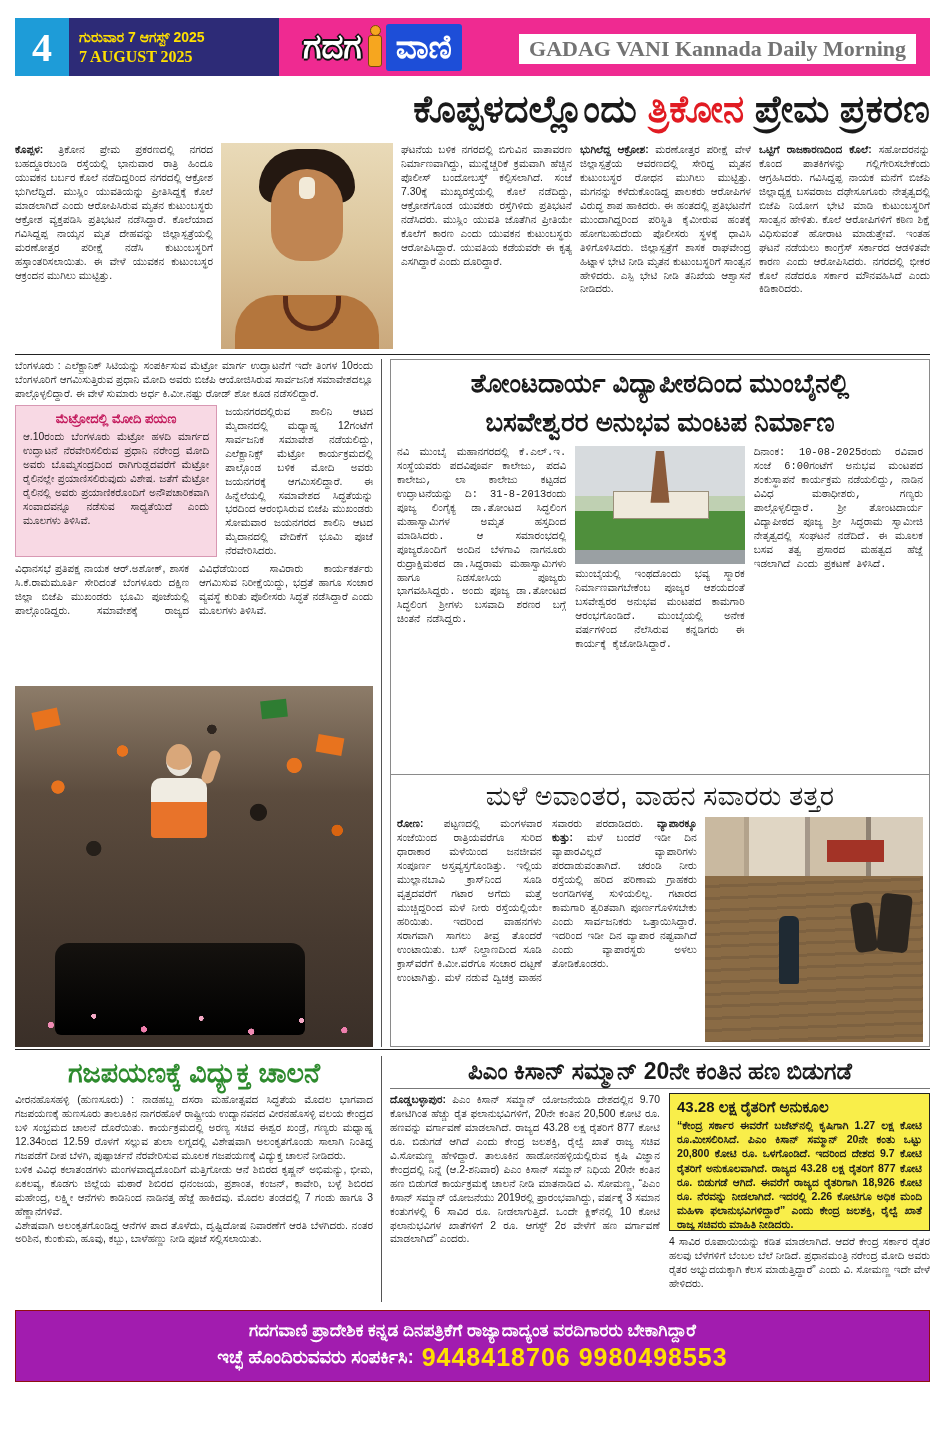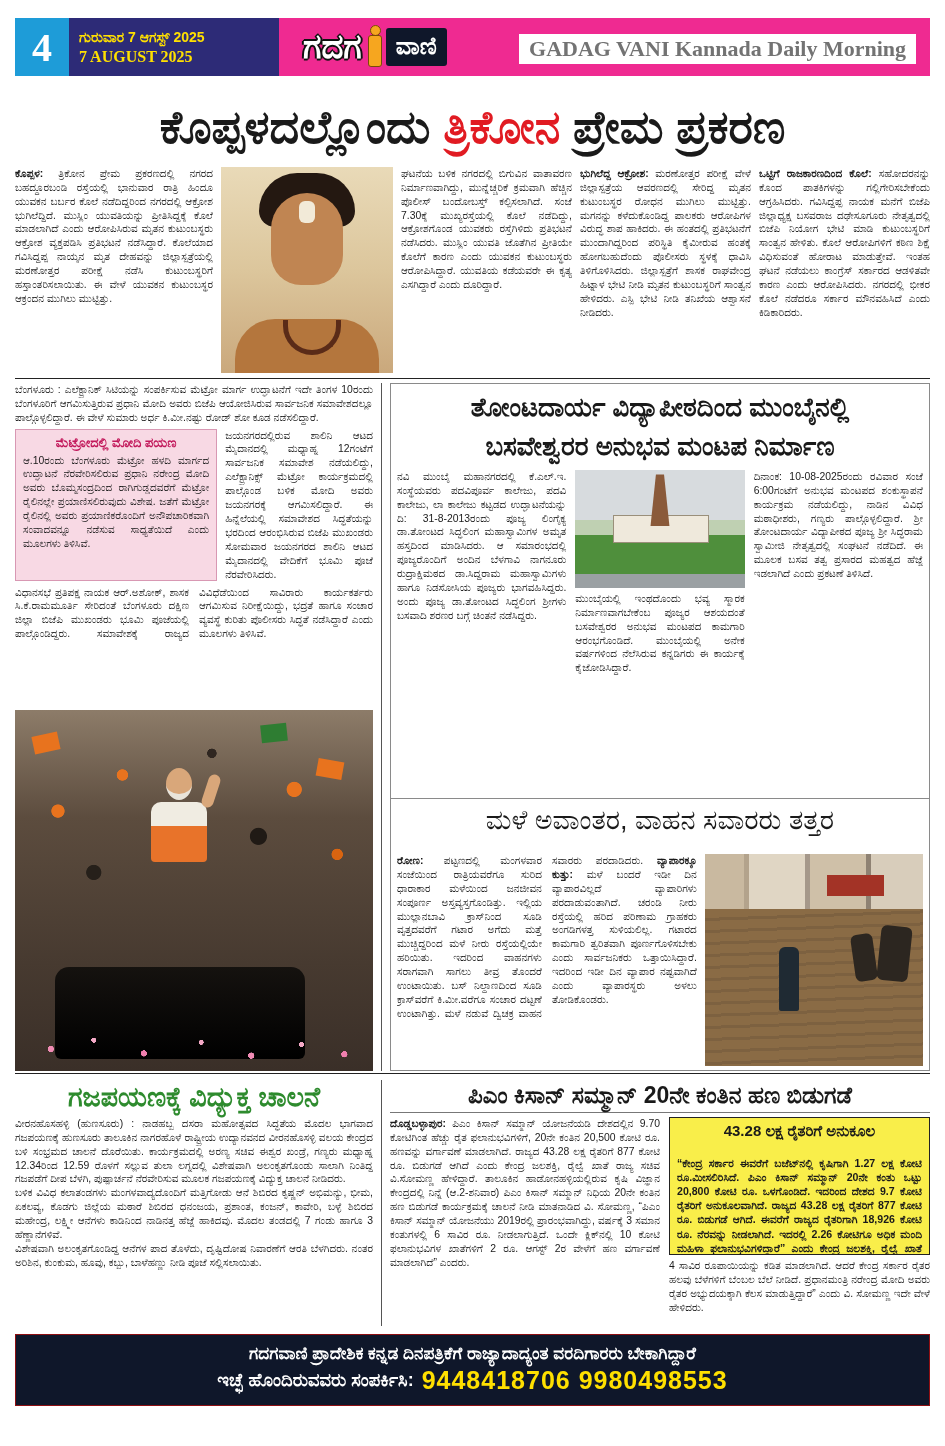--- a/index.html
+++ b/index.html
@@ -10,26 +10,26 @@
   .masthead{height:58px;background:#ef2a91;display:flex;align-items:stretch;position:relative;}
   .pgnum{width:54px;background:#1e9cd8;color:#fff;font-weight:bold;font-size:40px;display:flex;align-items:center;justify-content:center;font-family:"Liberation Serif",serif;}
   .datebox{width:190px;background:#2d2b77;color:#ffe000;display:flex;flex-direction:column;justify-content:center;padding:0 10px;}
   .datebox .kn{font-size:14px;font-weight:bold;line-height:1.3;}
   .datebox .en{font-size:16px;font-weight:bold;font-family:"Liberation Serif",serif;line-height:1.2;}
   .logo{position:absolute;left:288px;top:4px;height:50px;display:flex;align-items:center;gap:4px;}
   .logo .gd{font-size:34px;font-weight:bold;color:#fff;text-shadow:-2px 0 #111,2px 0 #111,0 -2px #111,0 2px #111,1px 1px #111,-1px -1px #111;}
   .logo .statue{width:16px;height:44px;position:relative;}
   .logo .statue .head{position:absolute;top:0;left:4px;width:9px;height:9px;border-radius:50%;background:#f6a61f;border:1px solid #7a4a08;}
   .logo .statue .bodyp{position:absolute;top:10px;left:2px;width:12px;height:30px;background:#f6a61f;border:1px solid #7a4a08;border-radius:3px;}
-  .logo .vani{background:#0f172a;color:#fff;font-weight:bold;font-size:24px;padding:6px 10px 8px;border-radius:3px;line-height:1;}
+  .logo .vani{background:#1d4ed8;color:#fff;font-weight:bold;font-size:33px;padding:6px 10px 8px;border-radius:3px;line-height:1;}
   .entitle{position:absolute;right:14px;top:16px;background:#fff;padding:2px 10px;}
   .entitle span{font-family:"Liberation Serif",serif;font-weight:bold;font-size:22px;color:#737373;white-space:nowrap;}
 
   
-  .lead-headline{margin-top:18px;text-align:center;font-weight:bold;font-size:46px;line-height:1.45;white-space:nowrap;}
+  .lead-headline{margin-top:6px;text-align:right;font-weight:bold;font-size:38px;line-height:1.45;white-space:nowrap;}
   .lead-headline .red{color:#e11b22;}
   .kickers{margin-top:0px;text-align:center;font-weight:bold;font-size:22px;display:flex;justify-content:center;align-items:center;}
   .kickers span{padding:0 12px;}
   .kickers span + span{border-left:3px solid #c21f24;}
 
   
   .bt{font-size:10.4px;line-height:1.34;text-align:justify;}
   .bt b{font-weight:bold;}
   .clip{overflow:hidden;}
 
@@ -78,29 +78,29 @@
       radial-gradient(5px 5px at 66% 65%,#f08bb4 0 60%,transparent 65%),
       radial-gradient(4px 4px at 80% 40%,#f4a9c6 0 60%,transparent 65%),
       radial-gradient(5px 5px at 92% 62%,#ef7fae 0 60%,transparent 65%);}
   .rally .flag{position:absolute;width:26px;height:18px;background:#e8731e;}
   .rally .flag.f1{left:18px;top:24px;transform:rotate(-12deg);}
   .rally .flag.f2{right:30px;top:50px;transform:rotate(10deg);}
   .rally .flag.f3{right:86px;top:14px;transform:rotate(-6deg);background:#2e7d32;}
 
   .tonta{border:1px solid #8a8a8a;padding:4px 6px 6px;height:404px;overflow:hidden;}
   .tonta-head{text-align:center;font-weight:bold;font-size:26px;line-height:1.5;}
-  .tonta-body{margin-top:4px;display:grid;grid-template-columns:1fr 1fr 1fr;gap:9px;height:318px;}
+  .tonta-body{margin-top:4px;display:grid;grid-template-columns:1fr 1fr 1fr;gap:9px;height:318px;font-family:Liberation Mono, monospace;}
   .mantapa{height:118px;background:linear-gradient(180deg,#d7dbde 0 42%,#bfd0b2 42% 55%,#4f8f3c 55% 100%);position:relative;margin-bottom:4px;overflow:hidden;}
   .mantapa .base{position:absolute;left:22%;bottom:38%;width:56%;height:22%;background:#efe9dc;border:1px solid #9a8f7a;}
   .mantapa .tower{position:absolute;left:42%;bottom:52%;width:16%;height:44%;background:#8a5a3a;clip-path:polygon(15% 100%,85% 100%,65% 0,35% 0);}
   .mantapa .road{position:absolute;left:0;bottom:0;width:100%;height:12%;background:#9aa0a3;}
 
   .rain{border:1px solid #8a8a8a;border-top:none;padding:4px 6px;flex:1;display:flex;flex-direction:column;overflow:hidden;}
   .rain-head{text-align:center;font-weight:normal;font-size:27px;line-height:1.3;}
-  .rain-flex{display:flex;gap:8px;margin-top:16px;flex:1;}
+  .rain-flex{display:flex;gap:8px;margin-top:3px;flex:1;}
   .rain-text{width:57%;column-count:2;column-gap:10px;overflow:hidden;}
   .flood{flex:1;position:relative;background:linear-gradient(180deg,#d9d2c2 0 26%,#8a6b45 26% 100%);overflow:hidden;}
   .flood .bldg{position:absolute;top:0;left:0;width:100%;height:26%;background:
       linear-gradient(90deg,#c9b9a0 0 18%,#b3a38c 18% 20%,#e0d6c4 20% 46%,#a5988a 46% 48%,#cfc0a8 48% 74%,#8f8273 74% 76%,#d8cdbb 76% 100%);}
   .flood .awning{position:absolute;top:10%;left:56%;width:26%;height:10%;background:#a33326;}
   .flood .water{position:absolute;top:26%;left:0;width:100%;height:74%;background:repeating-linear-gradient(178deg,#8a6b45 0 9px,#7d6140 9px 12px);}
   .flood .bike1,.flood .bike2{position:absolute;background:#2c2620;border-radius:6px;}
   .flood .bike1{right:6%;top:34%;width:14%;height:26%;transform:rotate(6deg);}
   .flood .bike2{right:22%;top:38%;width:10%;height:22%;transform:rotate(-8deg);}
   .flood .man{position:absolute;left:34%;top:44%;width:9%;height:30%;background:#1f2a33;border-radius:6px 6px 2px 2px;}
@@ -108,25 +108,25 @@
   
   .row3{display:flex;height:246px;margin-top:2px;border-top:1.5px solid #222;padding-top:6px;}
   .gaja{width:358px;overflow:hidden;}
   .gaja-head{color:#2e8b2e;font-weight:bold;font-size:27px;text-align:center;margin:2px 0 4px;}
   .pmk{flex:1;display:flex;flex-direction:column;overflow:hidden;}
   .pmk-head{text-align:center;font-weight:bold;font-size:23px;margin:2px 0 4px;border-bottom:1px solid #777;padding-bottom:3px;}
   .pmk-flex{display:flex;gap:9px;flex:1;overflow:hidden;}
   .pmk-left{width:50%;overflow:hidden;}
   .pmk-right{flex:1;display:flex;flex-direction:column;gap:4px;overflow:hidden;}
   .ybox{background:#f9ee4a;border:1.5px solid #222;padding:4px 7px;overflow:hidden;height:128px;}
-  .ybox .yt{font-weight:bold;font-size:15px;text-align:center;margin-bottom:16px;}
+  .ybox .yt{font-weight:bold;font-size:15px;text-align:left;margin-bottom:2px;}
   .ybox .bt{font-weight:bold;font-size:10.6px;}
 
   
-  .footer{margin-top:8px;background:#0f172a;border:1px solid #8e0f12;height:70px;display:flex;flex-direction:column;align-items:center;justify-content:center;gap:2px;}
+  .footer{margin-top:8px;background:#a21caf;border:1px solid #8e0f12;height:70px;display:flex;flex-direction:column;align-items:center;justify-content:center;gap:2px;}
   .footer .l1{color:#fff;font-weight:bold;font-size:17px;}
   .footer .l2{color:#fff;font-weight:bold;font-size:18px;display:flex;align-items:center;gap:8px;}
   .footer .ph{color:#ffe000;font-size:25px;font-weight:bold;letter-spacing:1px;}
 </style>
 </head>
 <body>
 
 <div class="sheet">
 
   <div class="masthead">

